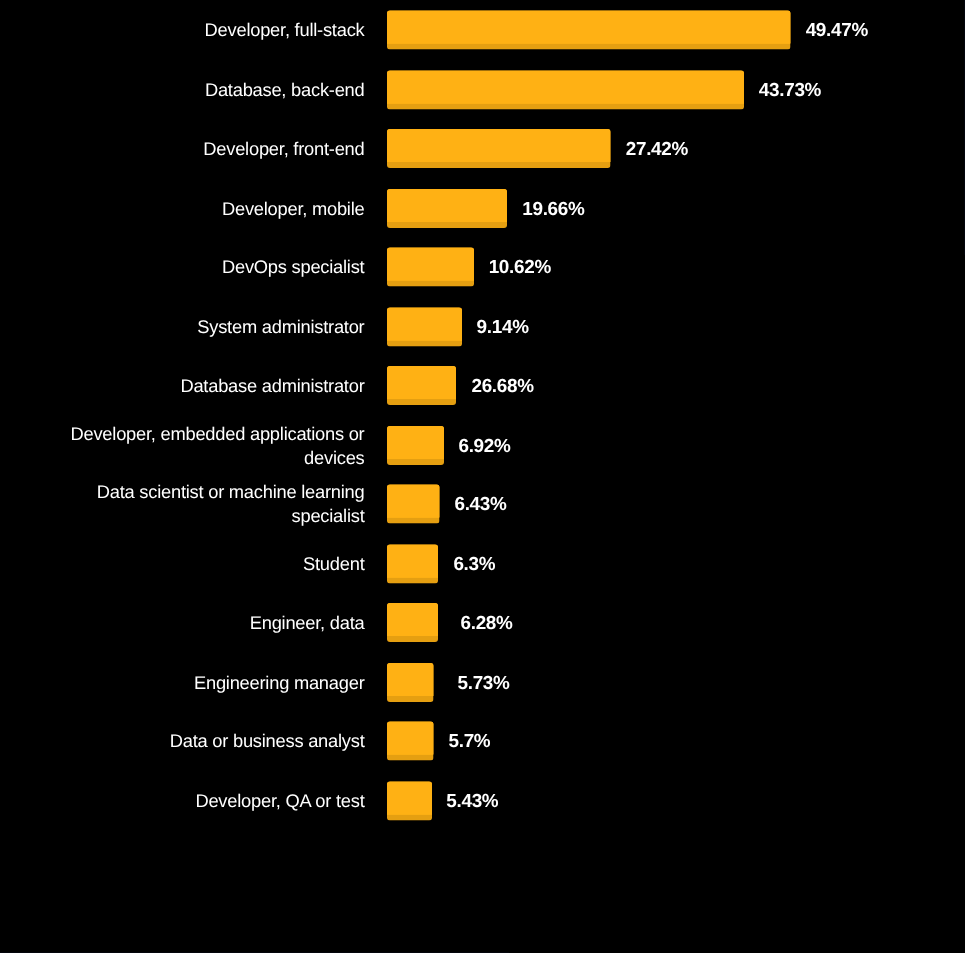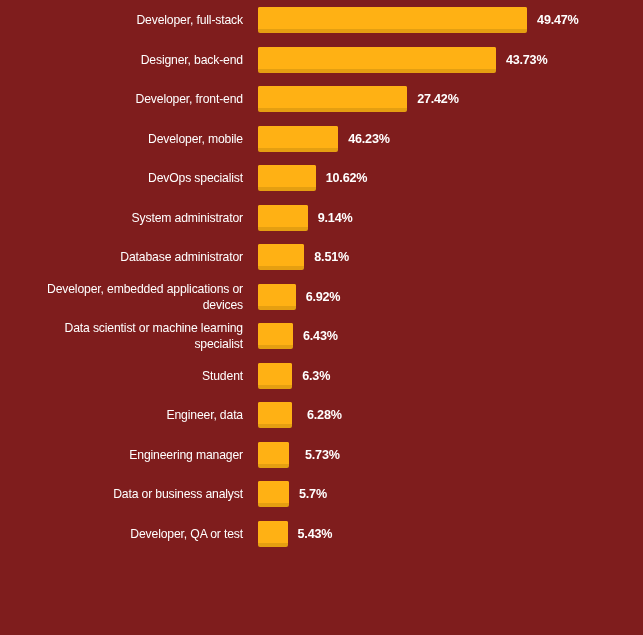--- a/index.html
+++ b/index.html
@@ -10,21 +10,21 @@
     width: 643px;
     height: 635px;
     background: #0f1630;
     font-family: "Liberation Sans", "DejaVu Sans", sans-serif;
     overflow: hidden;
   }
   #chart-root {
     position: relative;
     width: 643px;
     height: 635px;
-    background: #7f1d1d;
+    background: #000000;
     box-sizing: border-box;
   }
   .rows {
     position: absolute;
     left: 0;
     top: 0;
     width: 643px;
   }
   .bar-row {
     position: relative;
@@ -93,21 +93,21 @@
       <div class="bar-row">
         <div class="cat-label">Developer, full-stack</div>
         <div class="bar-track">
           <div class="bar" style="width: 269.117px;">
             <div class="bar-inner"></div>
           </div>
           <div class="val-label" style="left: 279.117px;">49.47%</div>
         </div>
       </div>
       <div class="bar-row">
-        <div class="cat-label">Designer, back-end</div>
+        <div class="cat-label">Database, back-end</div>
         <div class="bar-track">
           <div class="bar" style="width: 237.891px;">
             <div class="bar-inner"></div>
           </div>
           <div class="val-label" style="left: 247.891px;">43.73%</div>
         </div>
       </div>
       <div class="bar-row">
         <div class="cat-label">Developer, front-end</div>
         <div class="bar-track">
@@ -116,21 +116,21 @@
           </div>
           <div class="val-label" style="left: 159.165px;">27.42%</div>
         </div>
       </div>
       <div class="bar-row">
         <div class="cat-label">Developer, mobile</div>
         <div class="bar-track">
           <div class="bar" style="width: 80.1856px;">
             <div class="bar-inner"></div>
           </div>
-          <div class="val-label" style="left: 90.1856px;">46.23%</div>
+          <div class="val-label" style="left: 90.1856px;">19.66%</div>
         </div>
       </div>
       <div class="bar-row">
         <div class="cat-label">DevOps specialist</div>
         <div class="bar-track">
           <div class="bar" style="width: 57.7728px;">
             <div class="bar-inner"></div>
           </div>
           <div class="val-label" style="left: 67.7728px;">10.62%</div>
         </div>
@@ -143,21 +143,21 @@
           </div>
           <div class="val-label" style="left: 59.7216px;">9.14%</div>
         </div>
       </div>
       <div class="bar-row">
         <div class="cat-label">Database administrator</div>
         <div class="bar-track">
           <div class="bar" style="width: 46.2944px;">
             <div class="bar-inner"></div>
           </div>
-          <div class="val-label" style="left: 56.2944px;">8.51%</div>
+          <div class="val-label" style="left: 56.2944px;">26.68%</div>
         </div>
       </div>
       <div class="bar-row">
         <div class="cat-label">Developer, embedded applications or
 devices</div>
         <div class="bar-track">
           <div class="bar" style="width: 37.6448px;">
             <div class="bar-inner"></div>
           </div>
           <div class="val-label" style="left: 47.6448px;">6.92%</div>

